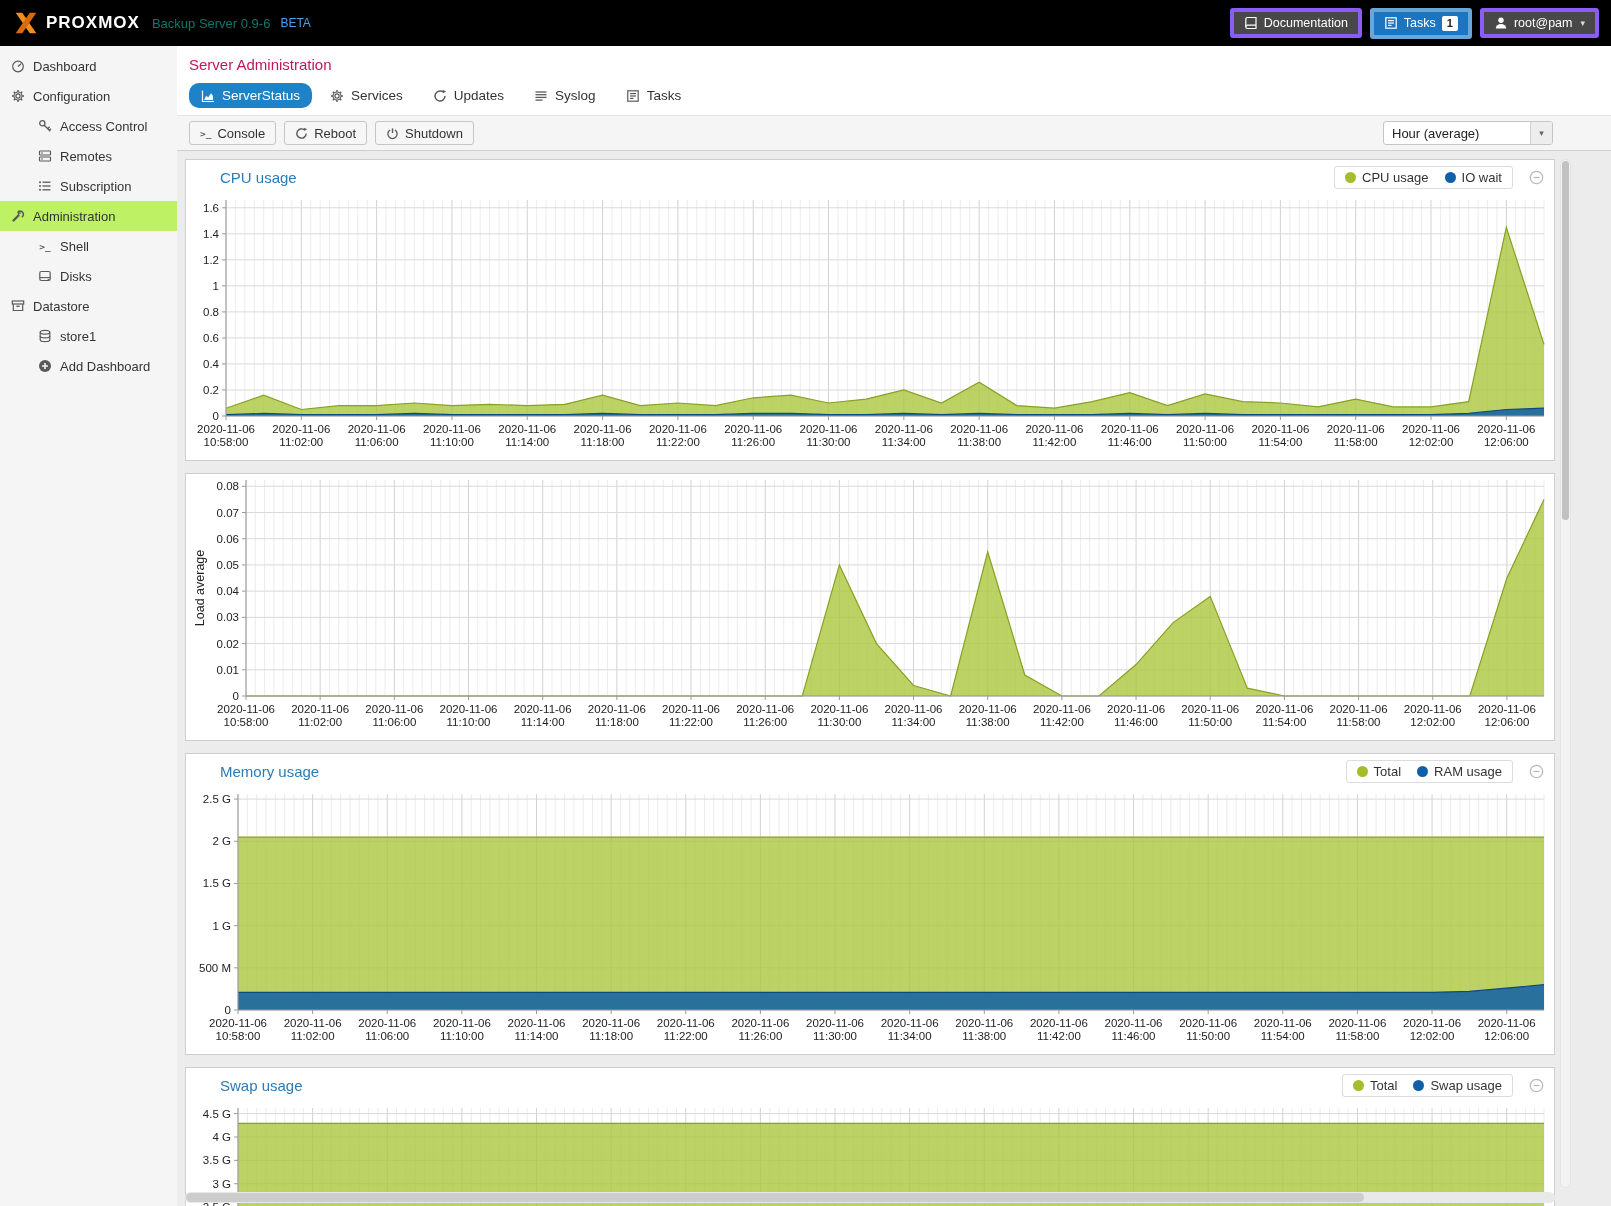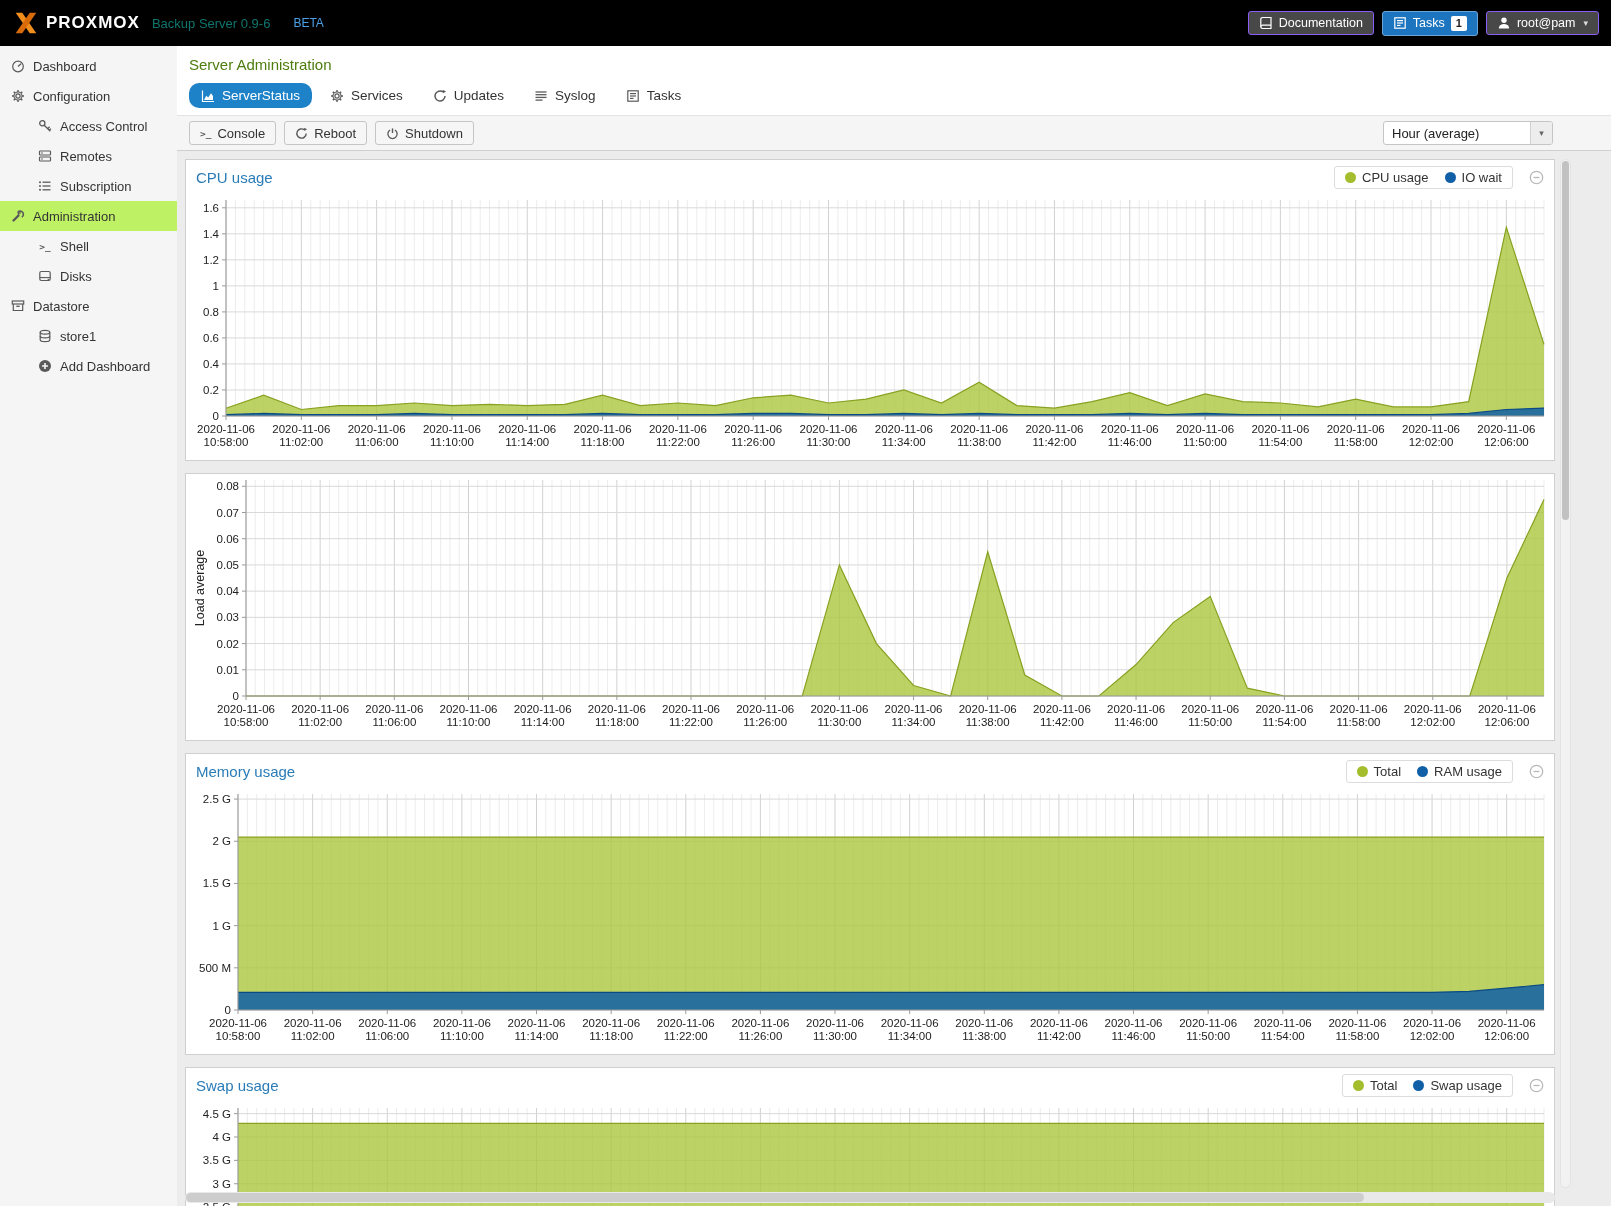--- a/index.html
+++ b/index.html
@@ -5,23 +5,23 @@
   * { box-sizing: border-box; margin: 0; padding: 0; }
   html, body { width: 1611px; height: 1206px; overflow: hidden; background: #ececec;
     font-family: "Liberation Sans", sans-serif; font-size: 13px; color: #333; }
 
   
   .app-header { position: absolute; left: 0; top: 0; width: 100%; height: 46px;
     background: #000; display: flex; align-items: center; padding: 0 12px; gap: 8px; z-index: 10; }
   .logo { display: flex; align-items: center; gap: 6px; }
   .brand { color: #fff; font-weight: bold; font-size: 17px; letter-spacing: 1px; }
   .subtitle { color: #0f766e; font-size: 13px; margin-left: 4px; }
-  .beta { color: #4aa0e8; font-size: 12px; margin-left: 15px; cursor: pointer; }
+  .beta { color: #4aa0e8; font-size: 12px; margin-left: 2px; cursor: pointer; }
   .hspacer { flex: 1; }
-  .hbtn { display: flex; align-items: center; gap: 6px; background: #484848; border: 1px solid #8b5cf6;
+  .hbtn { display: flex; align-items: center; gap: 6px; background: #484848; border: 4px solid #8b5cf6;
     color: #fff; border-radius: 3px; padding: 4px 10px; font-size: 12.5px; cursor: pointer;
     font-family: "Liberation Sans", sans-serif; }
   .hbtn.tasks { background: #1d74bf; border-color: #6ba6d9; }
   .badge { background: #fff; color: #222; border-radius: 2px; padding: 0 5px; font-size: 11px;
     font-weight: bold; line-height: 15px; }
   .hcaret { font-size: 9px; color: #ddd; margin-left: 2px; }
 
   
   .sidebar { position: absolute; left: 0; top: 46px; bottom: 0; width: 204px; background: #f5f5f5;
     border-right: 1px solid #d5d5d5; padding-top: 5px; }
@@ -29,21 +29,21 @@
     cursor: pointer; color: #333; }
   .nav-item.lvl1 { padding-left: 27px; margin-left: 10px; }
   .nav-item.selected { background: #bef264; }
   .nicon { width: 16px; display: inline-flex; justify-content: center; color: #5a5a5a; }
   .row-caret { margin-left: auto; margin-right: 9px; color: #808080; font-size: 10px; }
 
   
   .main { position: absolute; left: 177px; top: 46px; right: 0; bottom: 0; background: #ececec;
     display: flex; flex-direction: column; }
   .content-header { background: #fff; padding: 10px 12px 7px 12px; }
-  .page-title { color: #4d7c0f; font-size: 15px; margin-bottom: 10px; }
+  .page-title { color: #be185d; font-size: 15px; margin-bottom: 10px; }
   .tabbar { display: flex; gap: 6px; }
   .tab { display: flex; align-items: center; gap: 7px; border: none; background: transparent;
     border-radius: 10px; padding: 5px 12px; font-size: 13.5px; color: #333; cursor: pointer;
     font-family: "Liberation Sans", sans-serif; }
   .tab .icon, .tab .txticon { color: #5a5a5a; }
   .tab.active { background: #1e82c8; color: #fff; }
   .tab.active .icon, .tab.active .txticon { color: #fff; }
 
   .toolbar { background: #f5f5f5; border-top: 1px solid #e4e4e4; border-bottom: 1px solid #cfcfcf;
     padding: 5px 58px 5px 12px; display: flex; align-items: center; gap: 8px; }
@@ -53,21 +53,21 @@
   .tbtn .icon, .tbtn .txticon { color: #5a5a5a; }
   .combo { margin-left: auto; width: 170px; height: 24px; background: #fff; border: 1px solid #c5c5c5;
     border-radius: 3px; display: flex; align-items: center; cursor: pointer; overflow: hidden; }
   .combo .val { flex: 1; padding-left: 8px; color: #222; }
   .combo .trigger { width: 22px; height: 100%; background: #ededed; border-left: 1px solid #d0d0d0;
     display: flex; align-items: center; justify-content: center; color: #666; font-size: 9px; }
 
   .charts { flex: 1; padding: 8px 56px 16px 8px; display: flex; flex-direction: column; gap: 12px;
     overflow: hidden; position: relative; }
   .panel { background: #fff; border: 1px solid #cfcfcf; }
-  .panel-header { height: 34px; display: flex; align-items: center; padding: 0 10px; gap: 10px; }
+  .panel-header { height: 34px; display: flex; align-items: center; padding: 0 10px; gap: 10px; margin-left: 24px; }
   .panel-title { color: #2a7cb7; font-size: 15px; }
   .legend { margin-left: auto; display: flex; align-items: center; gap: 16px; border: 1px solid #dcdcdc;
     border-radius: 3px; padding: 3px 10px; background: #fff; font-size: 13px; color: #333; }
   .legend-dot { width: 11px; height: 11px; border-radius: 50%; display: inline-block;
     margin-right: 6px; vertical-align: -1px; background: #999; }
   .ptool { margin-left: 6px; display: inline-flex; cursor: pointer; }
   .chart { height: 264px; margin: 0 2px 2px 2px; }
   .chart svg { font-family: "Liberation Sans", sans-serif; }
   .chart text.tick { font-size: 11.5px; fill: #222; }
   .chart text.ylab { font-size: 12.5px; fill: #222; }

